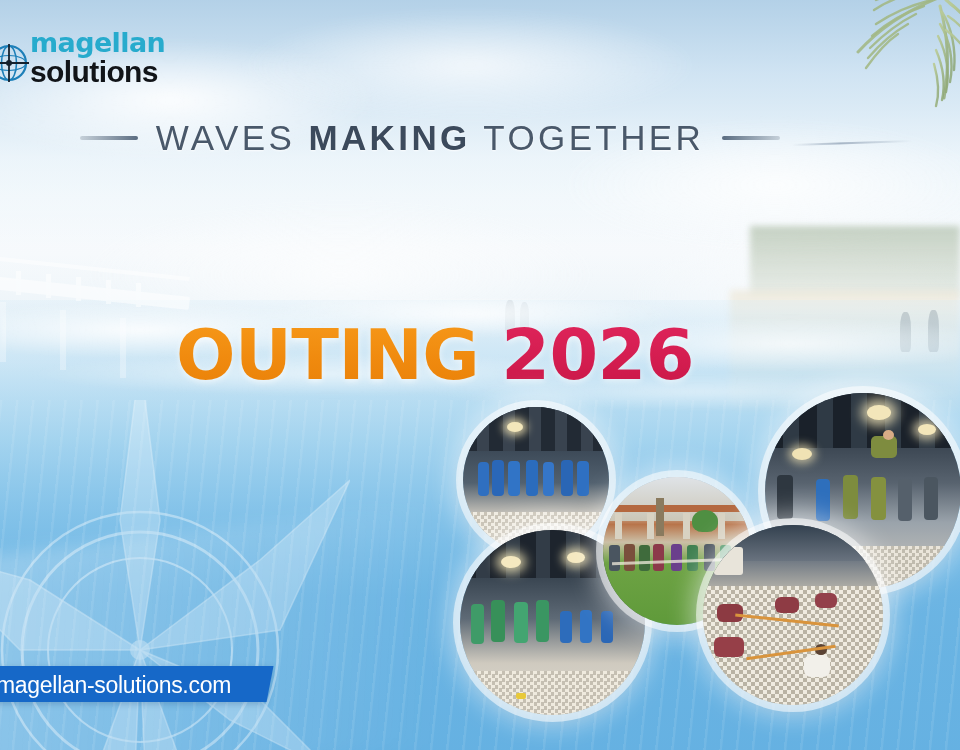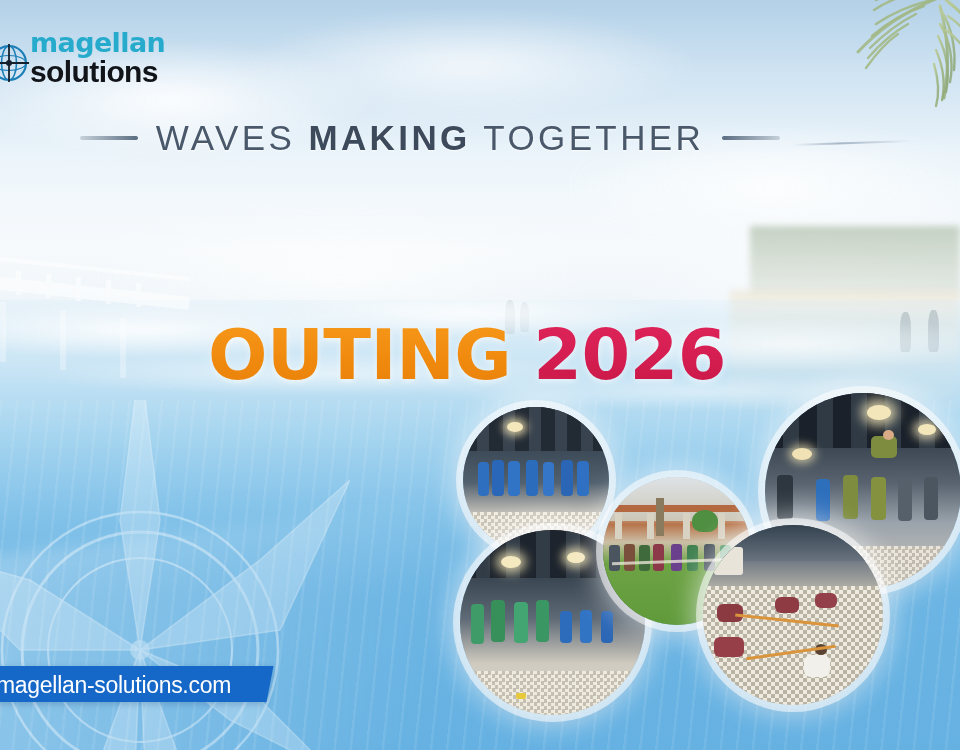--- a/index.html
+++ b/index.html
@@ -188,21 +188,21 @@
     -webkit-background-clip:text; background-clip:text;
     color:transparent; -webkit-text-fill-color:transparent;
     filter:drop-shadow(0 3px 5px rgba(255,255,255,.75));
     white-space:nowrap;
   }
 
   
   .outing-wrap { position:absolute; left:176px; top:318px; width:700px; height:78px; }
   .outing {
     font-size:70px; font-weight:bold; letter-spacing:-.5px; line-height:74px;
-    font-family:"DejaVu Sans", sans-serif; white-space:nowrap;margin-left:32px;
+    font-family:"DejaVu Sans", sans-serif; white-space:nowrap;
   }
   .outing .o-word {
     color:#f18a10;
     background:linear-gradient(180deg,#f79a1b 0%, #f08a0e 55%, #e87f08 100%);
     -webkit-background-clip:text; background-clip:text;
     -webkit-text-fill-color:transparent; color:transparent;
     filter:drop-shadow(0 2px 3px rgba(255,255,255,.6));
   }
   .outing .y-word {
     margin-left:22px;

